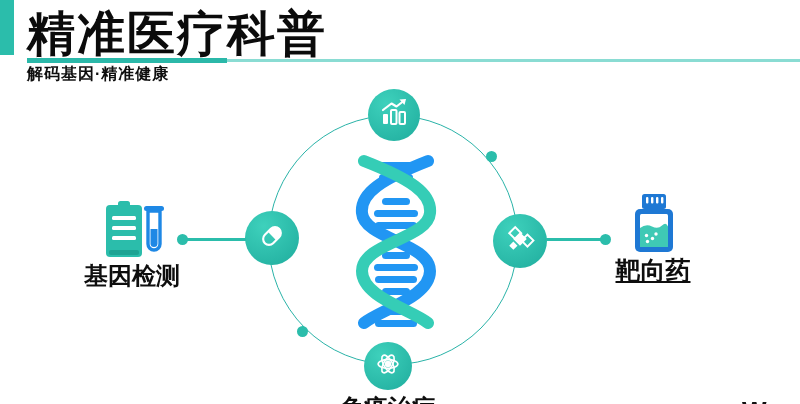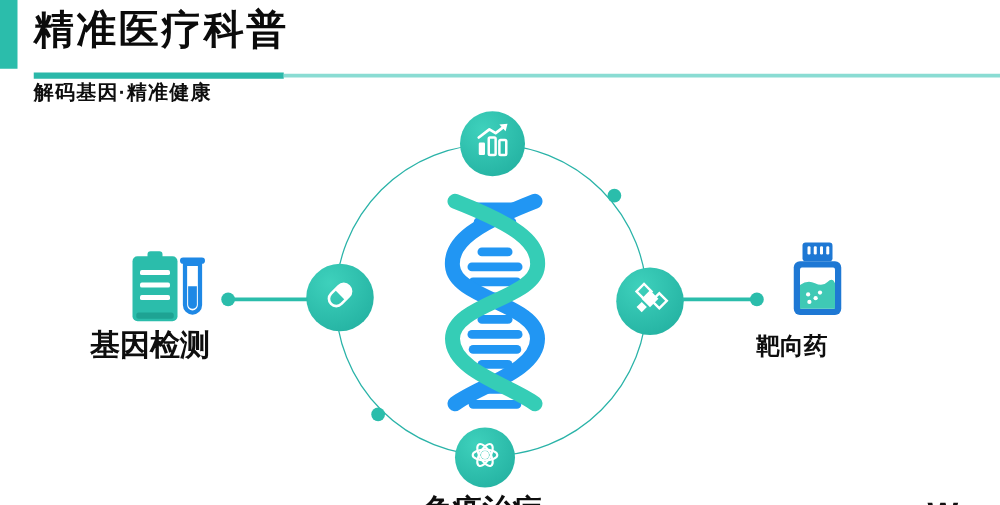--- a/index.html
+++ b/index.html
@@ -9,21 +9,21 @@
     background: #ffffff;
     font-family: "Liberation Sans", "DejaVu Sans", sans-serif;
     color: #0e0e0e;
   }
   .abs { position: absolute; }
 
   
   .accent-bar { left: 0; top: 0; width: 14px; height: 55px; background: #2bbdab; }
   .page-title {
     left: 27px; top: 2px;
-    font-size: 32px; font-weight: 900; letter-spacing: 2px;
+    font-size: 48px; font-weight: 900; letter-spacing: 2px;
     color: #0b0b0b; white-space: nowrap;
   }
   .rule-thick { left: 27px; top: 58px; width: 200px; height: 5px; background: #2bb8a9; }
   .rule-thin  { left: 227px; top: 59px; width: 573px; height: 3px; background: #8adcd3; }
   .page-subtitle {
     left: 27px; top: 64px;
     font-size: 16px; font-weight: 700; letter-spacing: 1px;
     color: #0e0e0e; white-space: nowrap;
   }
 
@@ -51,24 +51,24 @@
 
   .connector { height: 3px; background: #2bbdab; top: 238px; }
   .connector-left  { left: 186px; width: 60px; }
   .connector-right { left: 546px; width: 56px; }
   .conn-dot { width: 11px; height: 11px; border-radius: 50%; background: #2bbdab; }
   .conn-dot-left  { left: 177px; top: 234px; }
   .conn-dot-right { left: 600px; top: 234px; }
 
   
   .item-label {
-    font-weight: 700; color: #0e0e0e; text-align: left; white-space: nowrap;
+    font-weight: 700; color: #0e0e0e; text-align: center; white-space: nowrap;
   }
   .label-left   { left: 72px;  top: 260px; width: 120px; font-size: 24px; }
-  .label-right  { left: 605px; top: 264px; width: 96px;  font-size: 19px; }
+  .label-right  { left: 605px; top: 254px; width: 96px;  font-size: 25px; text-decoration: underline; }
   .label-bottom { left: 338px; top: 392px; width: 100px; font-size: 24px; }
 
   .icon-left-item  { left: 100px; top: 196px; }
   .icon-right-item { left: 631px; top: 192px; }
   .dna-hub { left: 350px; top: 151px; }
 
   .watermark {
     left: 742px; top: 396px;
     font-size: 26px; font-weight: 900; color: #111; letter-spacing: 2px;
   }

